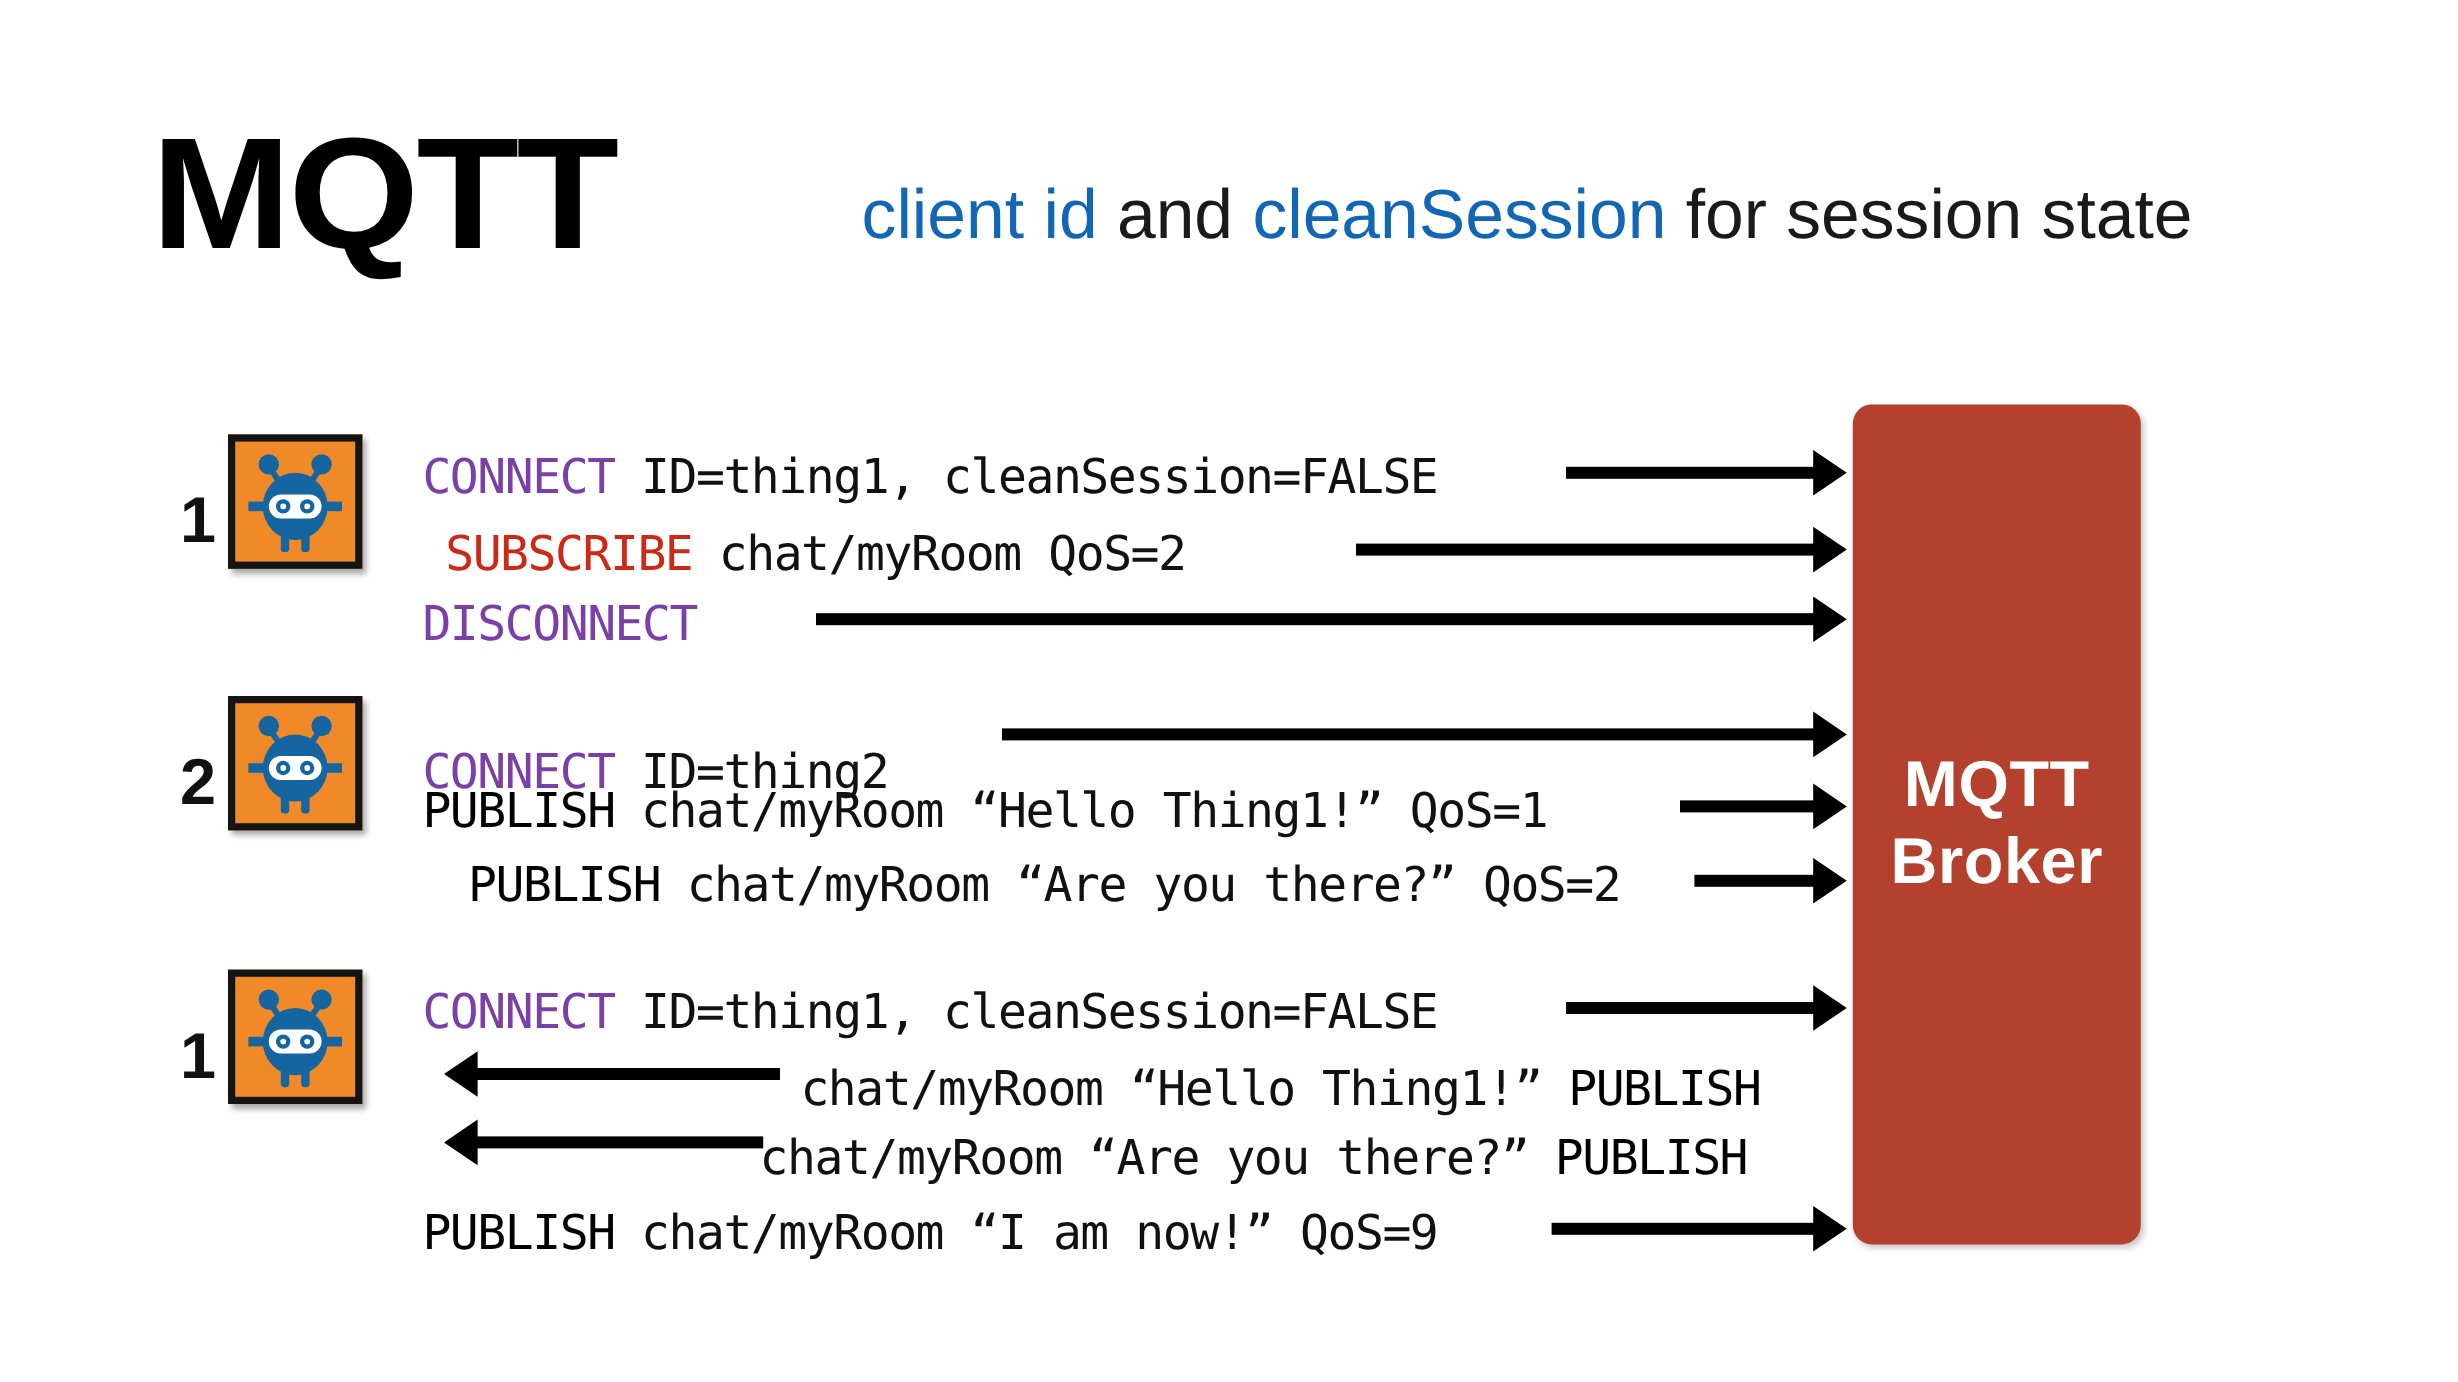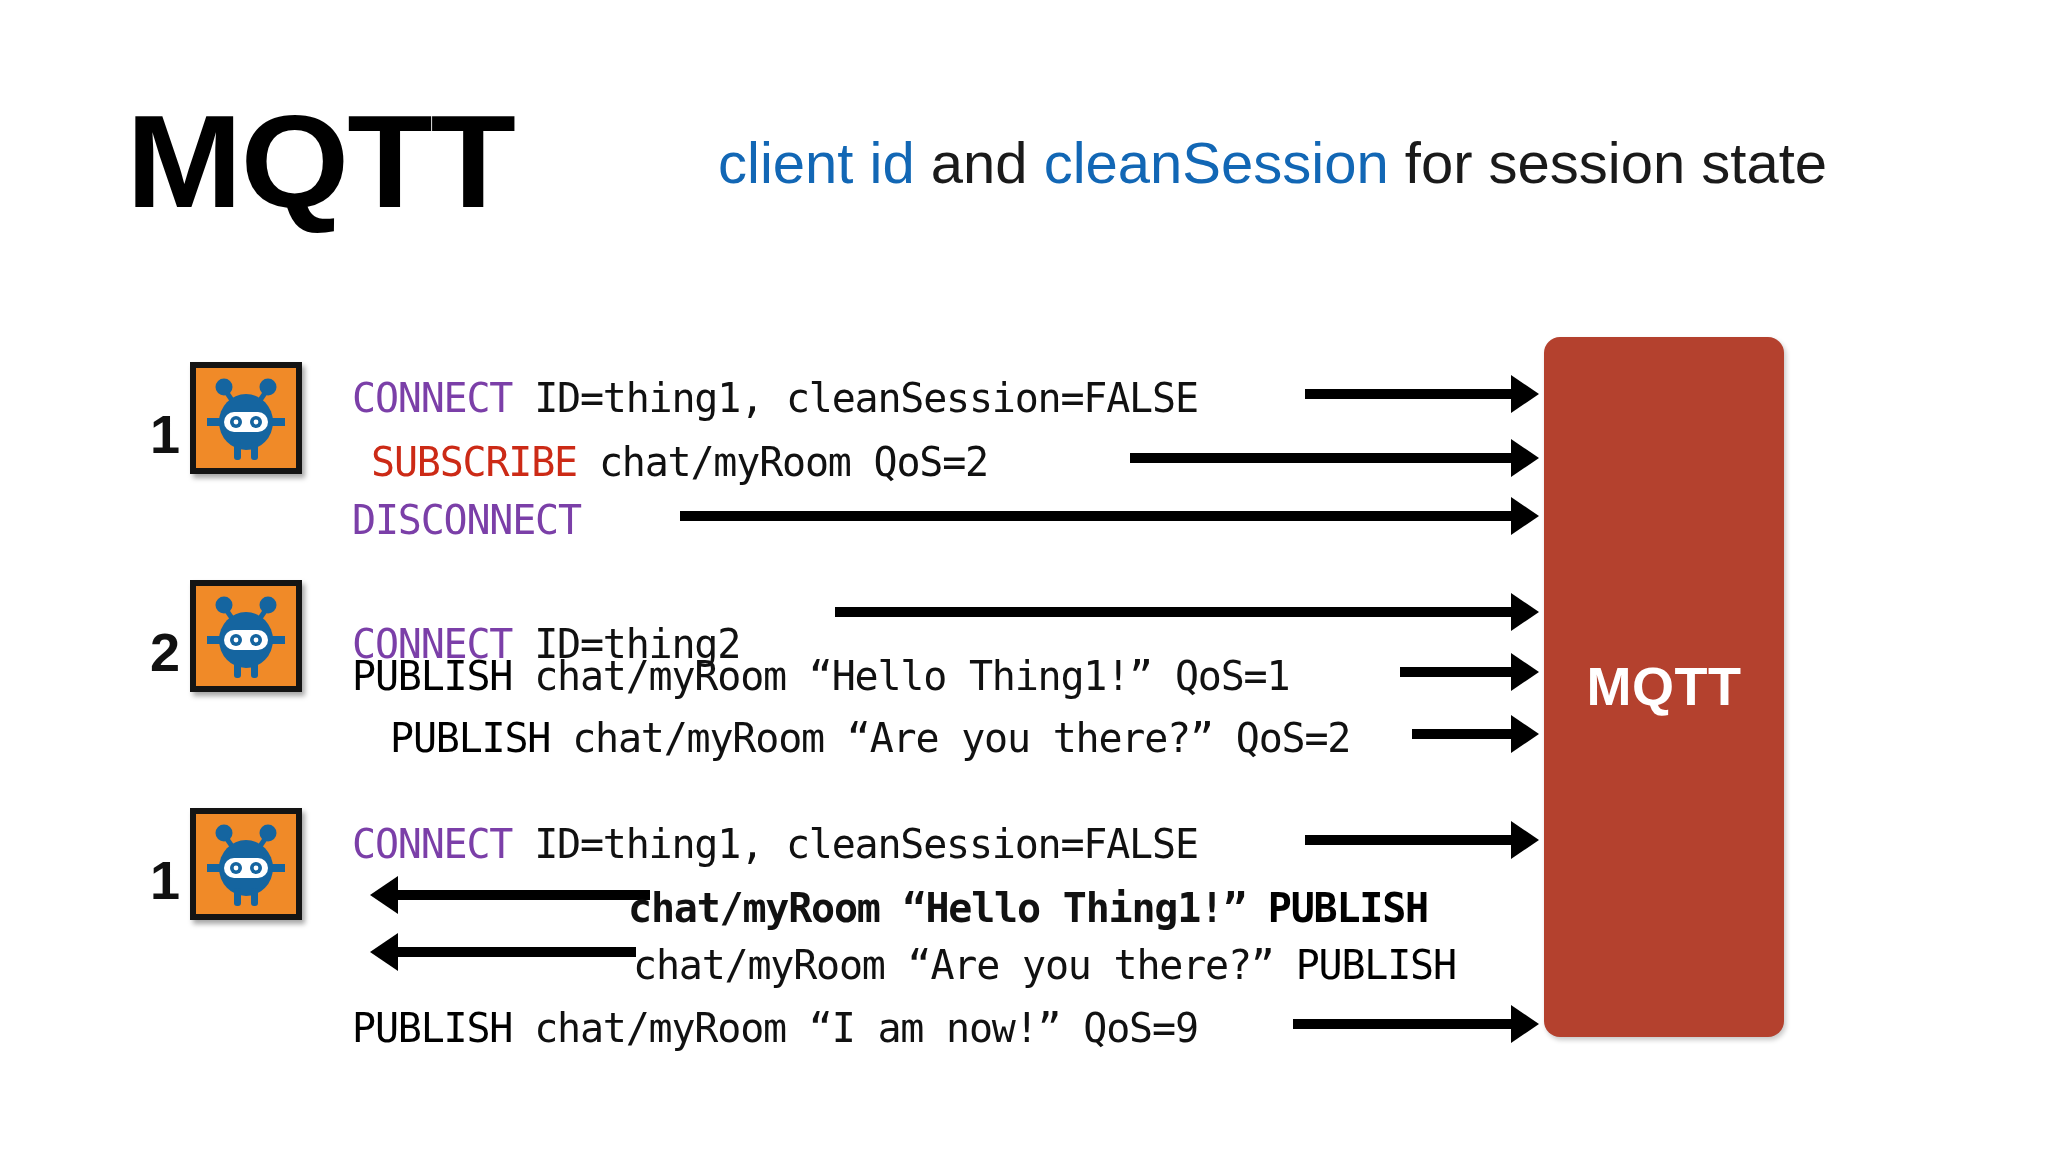--- a/index.html
+++ b/index.html
@@ -31,21 +31,21 @@
     letter-spacing: -2px;
     line-height: 1;
     color: #000000;
     white-space: nowrap;
     transform: scaleX(1.06);
     transform-origin: left top;
   }
   #slide-subtitle {
     position: absolute;
     left: 718px;
-    top: 134px;
+    top: 150px;
     font-family: "Liberation Sans", sans-serif;
     font-weight: normal;
     font-size: 58px;
     line-height: 1;
     color: #1a1a1a;
     white-space: nowrap;
   }
   #slide-subtitle .hl { color: #1267B5; }
 
   
@@ -147,20 +147,21 @@
 </head>
 <body>
 
 <div id="header">
   <div id="slide-title">MQTT</div>
   <div id="slide-subtitle"><span class="hl">client id</span><span> and </span><span class="hl">cleanSession</span><span> for session state</span></div>
 </div>
 
 <div id="broker-box">
   <div class="bline">MQTT</div>
+  <div class="bline">Broker</div>
 </div>
 
 <div id="diagram">
 
   <div class="group">
     <div class="device-num" style="left:150px; top:407px;">1</div>
     <div class="robot-tile" style="left:190px; top:362px;">
       <svg viewBox="0 0 100 100" aria-hidden="true">
         <circle cx="28" cy="19" r="8.5" fill="#1565A0"></circle>
         <circle cx="72" cy="19" r="8.5" fill="#1565A0"></circle>
@@ -238,21 +239,21 @@
         <circle cx="60" cy="54" r="6" fill="#1565A0"></circle>
         <circle cx="40" cy="54" r="2.4" fill="#ffffff"></circle>
         <circle cx="60" cy="54" r="2.4" fill="#ffffff"></circle>
       </svg>
     </div>
 
     <div class="msg" style="left:352px; top:824px;"><span class="verb-connect">CONNECT</span><span class="sp"></span><span class="arg">ID=thing1, cleanSession=FALSE</span></div>
     <div class="arrow right" style="left:1305px; top:835px; width:208px;"></div>
 
     <div class="arrow left" style="left:396px; top:890px; width:254px;"></div>
-    <div class="msg" style="left:628px; top:888px;font-weight:bold;"><span class="arg">chat/myRoom “Hello Thing1!”</span><span class="sp"></span><span class="verb-pub">PUBLISH</span></div>
+    <div class="msg" style="left:667px; top:888px;"><span class="arg">chat/myRoom “Hello Thing1!”</span><span class="sp"></span><span class="verb-pub">PUBLISH</span></div>
 
     <div class="arrow left" style="left:396px; top:947px; width:240px;"></div>
     <div class="msg" style="left:633px; top:945px;"><span class="arg">chat/myRoom “Are you there?”</span><span class="sp"></span><span class="verb-pub">PUBLISH</span></div>
 
     <div class="msg" style="left:352px; top:1008px;"><span class="verb-pub">PUBLISH</span><span class="sp"></span><span class="arg">chat/myRoom “I am now!” QoS=9</span></div>
     <div class="arrow right" style="left:1293px; top:1019px; width:220px;"></div>
   </div>
 
 </div>
 

